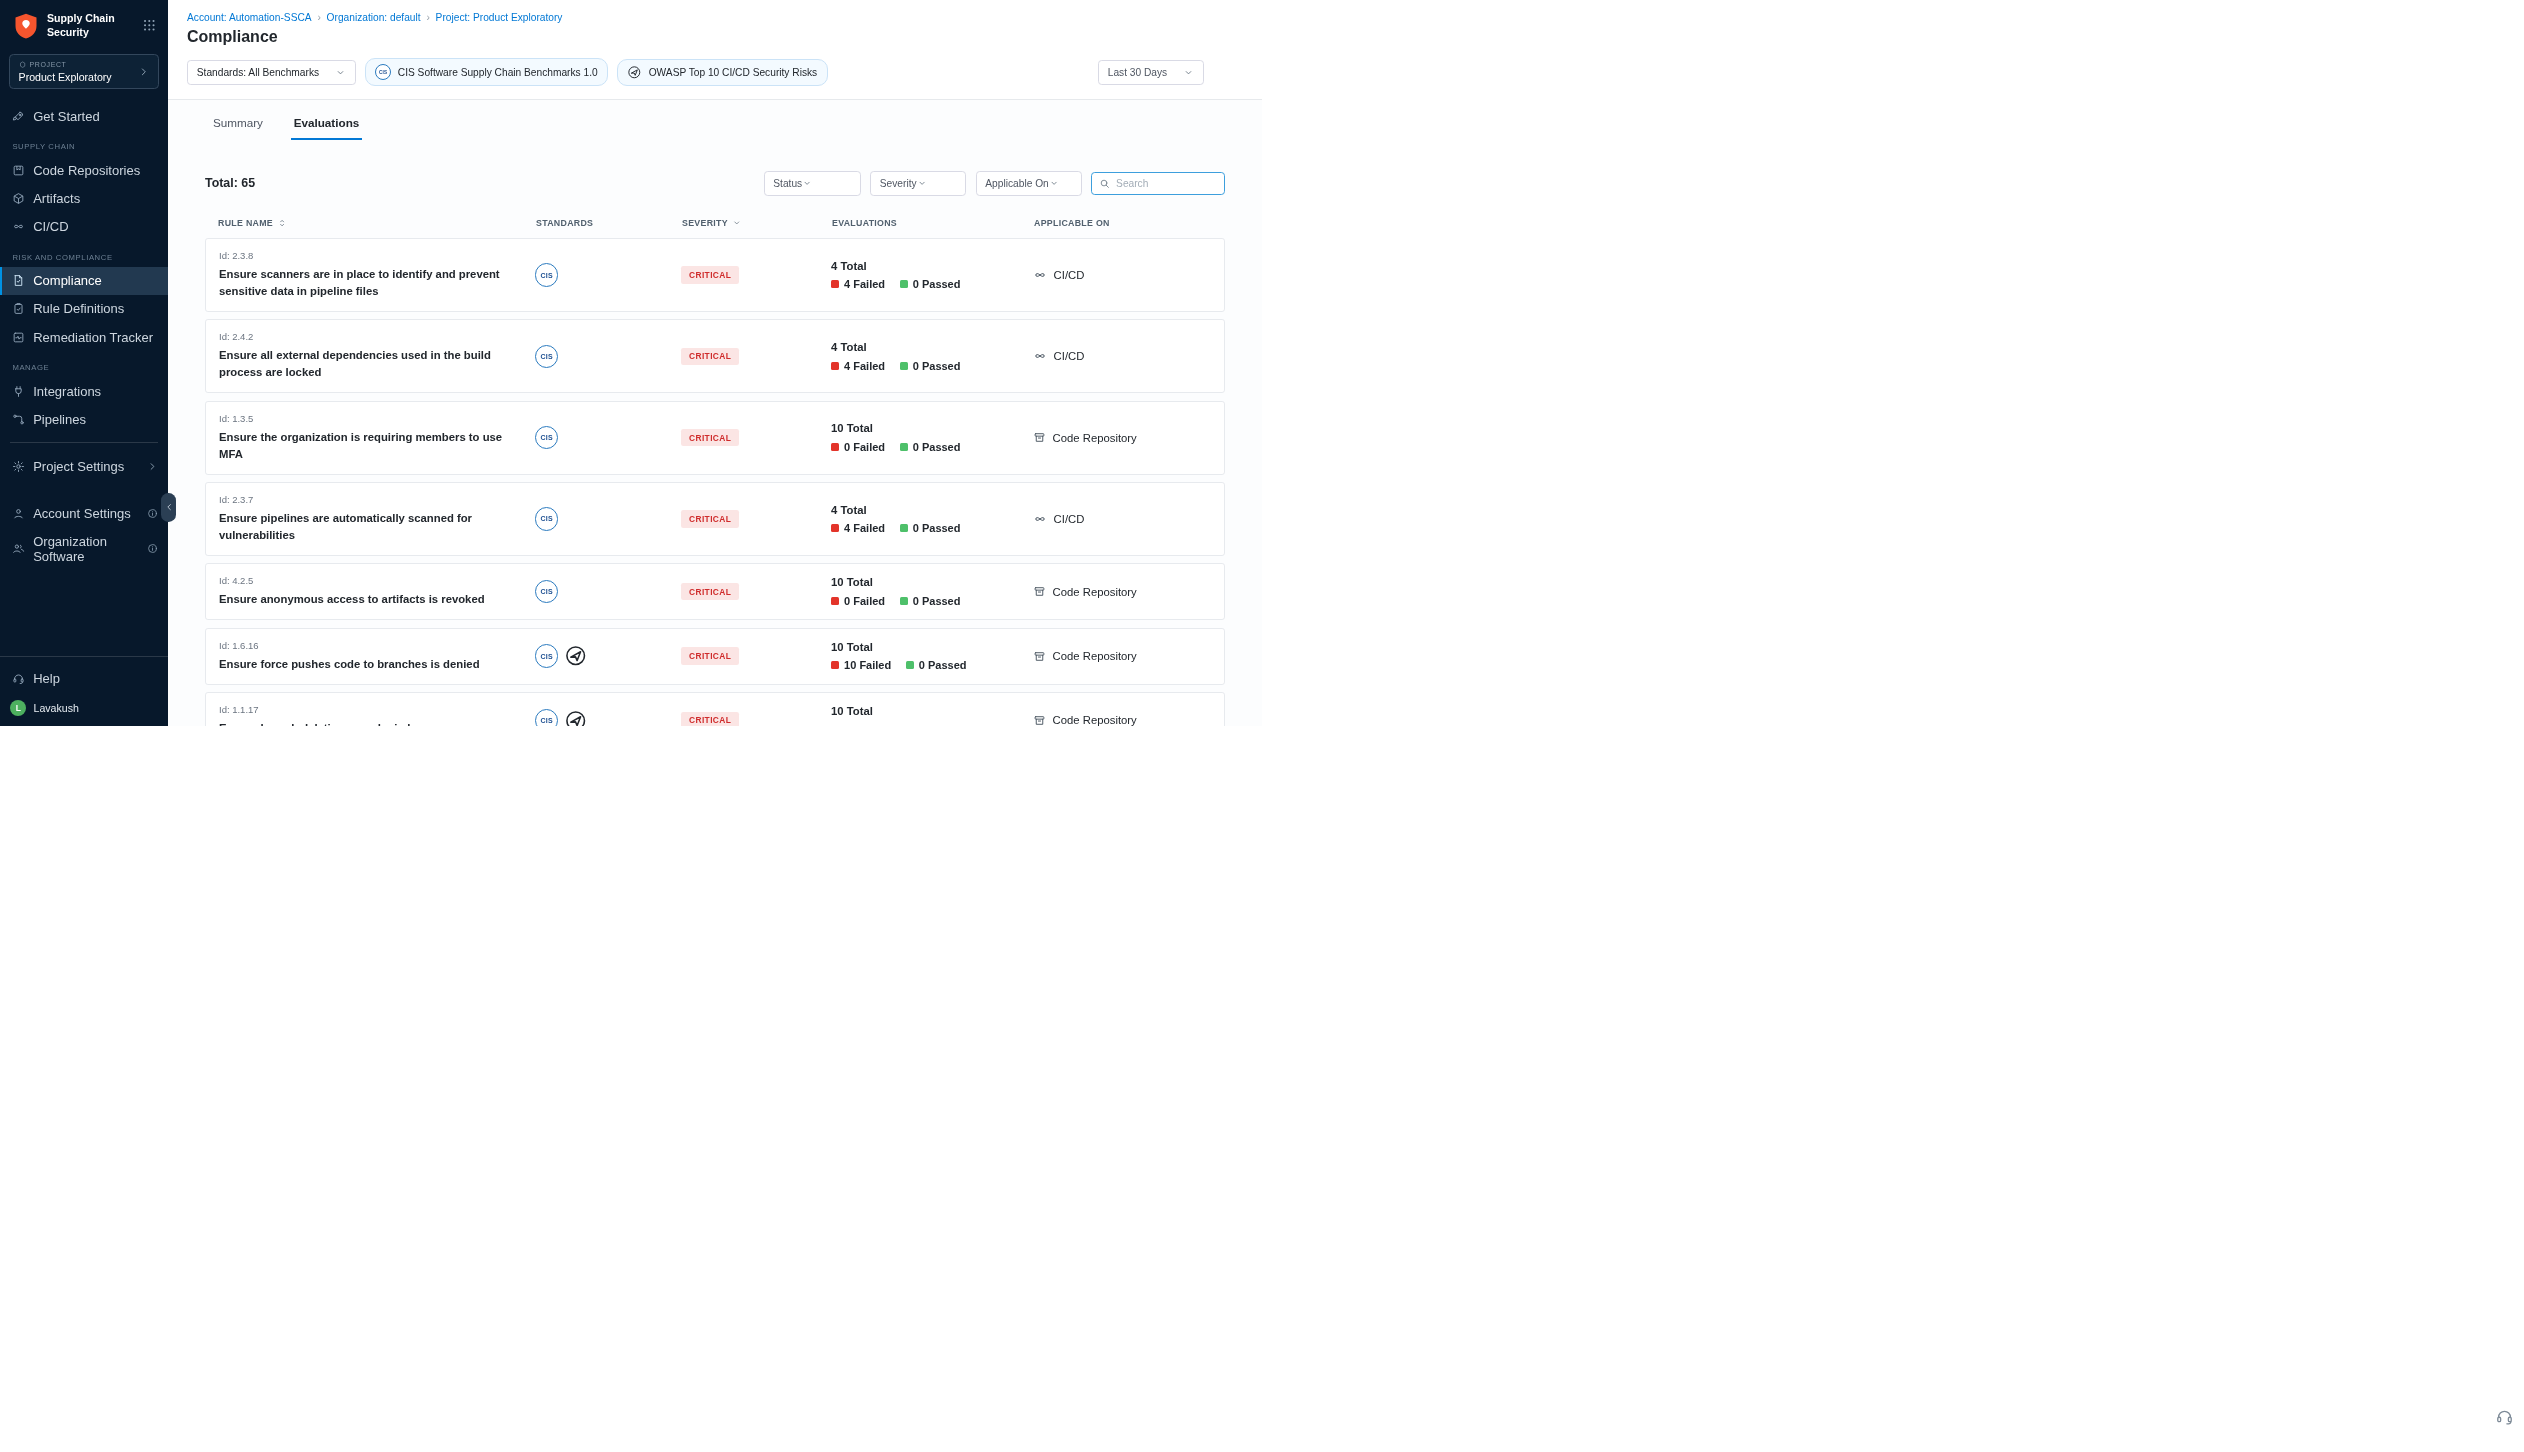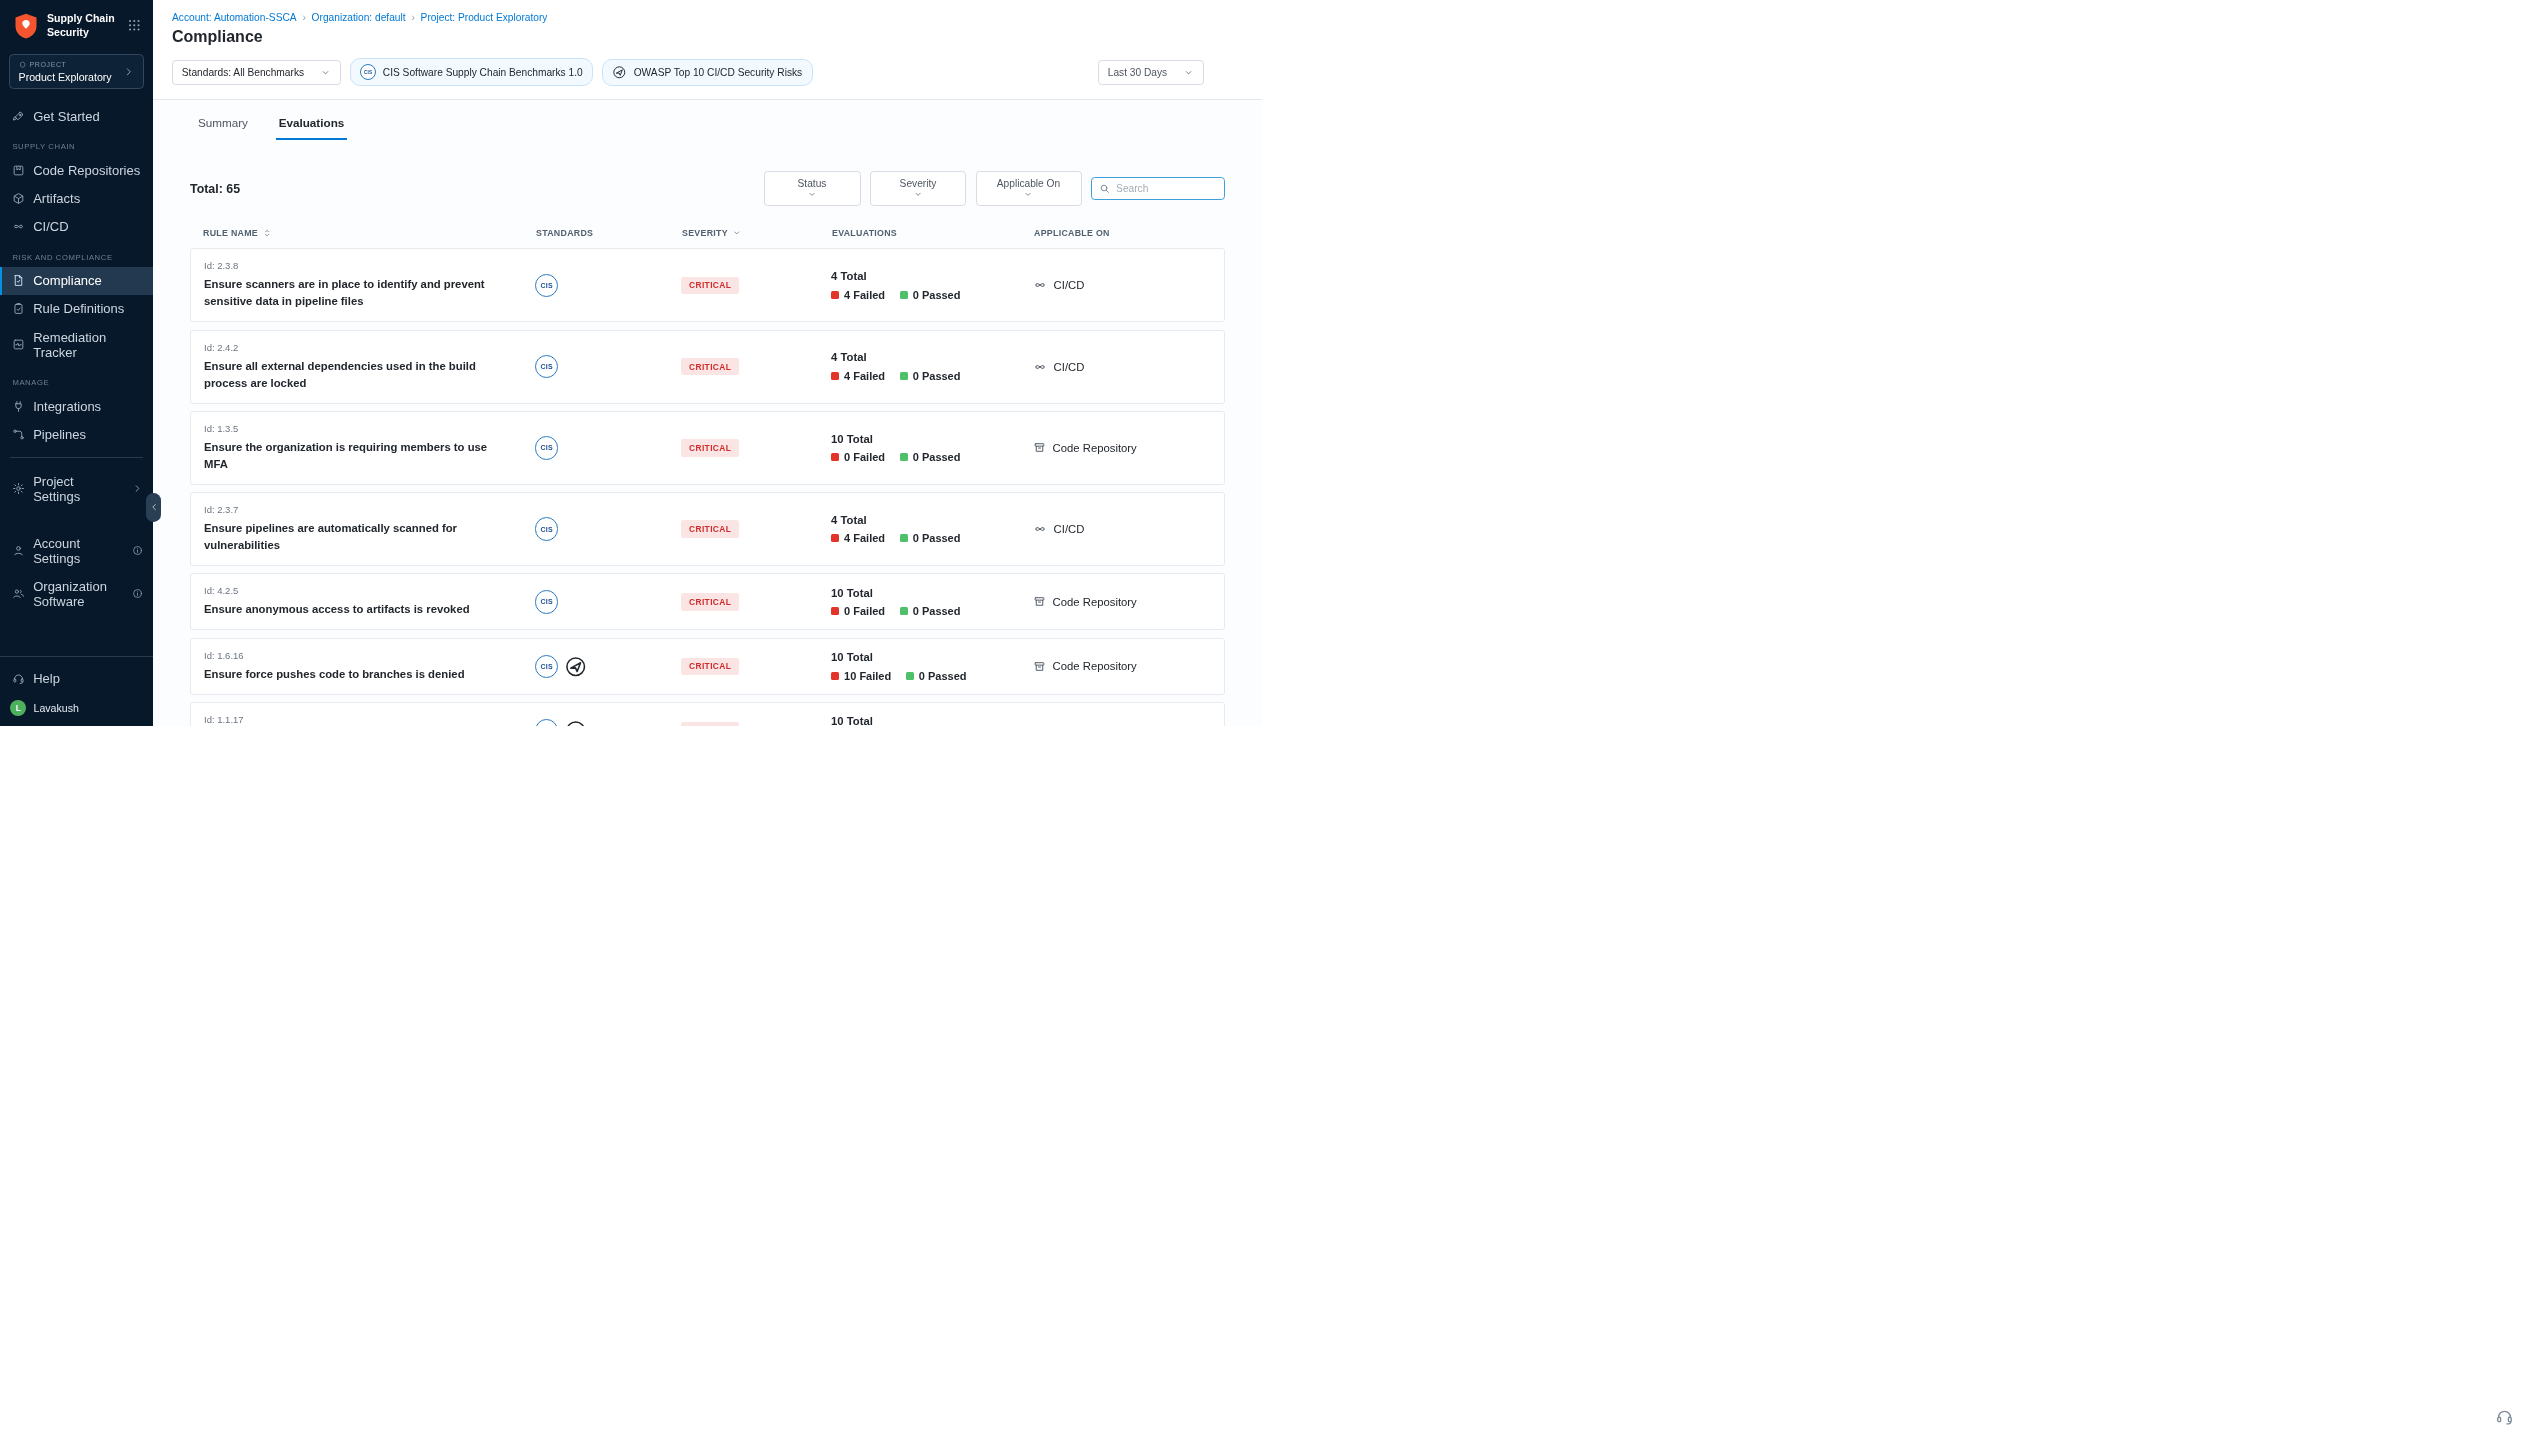--- a/index.html
+++ b/index.html
@@ -1,21 +1,21 @@
 <!DOCTYPE html>
 <html style="font-size:11.7px"><head>
 <meta charset="utf-8">
 <style>
   * { margin:0; padding:0; box-sizing:border-box; }
   html,body { width:1262px; height:726px; overflow:hidden; }
   body { font-family:"Liberation Sans", sans-serif; display:flex; background:#fff; color:#22272d; }
   svg.ic { display:block; flex:none; }
 
   
-  .sidebar { width:153px; background:#07182b; color:#cdd6df; display:flex; flex-direction:column; position:relative; flex:none; }
+  .sidebar { width:168px; background:#07182b; color:#cdd6df; display:flex; flex-direction:column; position:relative; flex:none; }
   .brand { display:flex; align-items:center; gap:7.3px; padding:11.7px 11.7px 8.8px; }
   .brand-logo { width:28px; height:28px; flex:none; }
   .brand-name { color:#fff; font-weight:bold; font-size:10.6px; line-height:1.25; flex:1; }
   .module-switcher { color:#8fa3b5; cursor:pointer; }
   .project-card { margin:5.8px 8.8px 13px; border:0.7px solid #33475c; background:#0d2236; border-radius:4.4px; padding:5.8px 8.8px; display:flex; align-items:center; cursor:pointer; }
   .pc-text { flex:1; min-width:0; }
   .pc-label { display:flex; align-items:center; gap:3.7px; font-size:7px; letter-spacing:0.6px; color:#8698a9; margin-bottom:2.2px; }
   .pc-name { color:#fff; font-size:10.6px; white-space:nowrap; overflow:hidden; text-overflow:ellipsis; }
   .nav-item { display:flex; align-items:center; gap:8px; padding:6.6px 10.2px; font-size:13px; color:#cdd6df; cursor:pointer; border-left:2.2px solid transparent; }
   .nav-item .ic { color:#93a7ba; }
@@ -44,21 +44,21 @@
   .spacer { flex:1; }
   .header-divider { border-bottom:0.7px solid #e6e9ec; }
 
   .tabs { display:flex; gap:25px; padding:10.2px 0 0 42px; background:#fcfdfe; }
   .tab { font-size:11.7px; color:#4f5662; padding:5.8px 2.9px 8.8px; cursor:pointer; border-bottom:2.2px solid transparent; }
   .tab.active { color:#22272d; font-weight:bold; border-bottom-color:#0278d5; }
 
   .panel { flex:1; background:#fcfdfe; padding:0 37px; overflow:hidden; }
   .filters-row { display:flex; align-items:center; gap:9.5px; margin:31px 0 22px; }
   .total-label { font-size:12.4px; font-weight:bold; color:#22272d; }
-  .filter-dd { display:flex; align-items:center; justify-content:flex-start; border:0.7px solid #d9dae5; border-radius:3.7px; background:#fff; padding:5.8px 8.8px; font-size:10.2px; color:#4f5662; cursor:pointer;flex-direction:column; }
+  .filter-dd { display:flex; align-items:center; justify-content:flex-start; border:0.7px solid #d9dae5; border-radius:3.7px; background:#fff; padding:5.8px 8.8px; font-size:10.2px; color:#4f5662; cursor:pointer; }
   .filter-dd .ic { color:#6b7884; }
   .w-status { width:97px; } .w-severity { width:96px; } .w-applicable { width:106px; }
   .search-box { width:134px; display:flex; align-items:center; gap:5.8px; border:1.1px solid #3d9fdd; border-radius:3.7px; background:#fff; padding:5.1px 7.3px; }
   .search-box .ic { color:#6b7884; }
   .search-box input { border:none; outline:none; width:100%; font-size:10.2px; font-family:"Liberation Sans", sans-serif; color:#22272d; background:transparent; }
   .search-box input::placeholder { color:#a3adb7; }
 
   .thead, .row-card { display:grid; grid-template-columns:minmax(0,1fr) 146px 150px 202px 178px; align-items:center; padding:0 13px; }
   .thead { margin-bottom:10.2px; }
   .th { font-size:8.8px; font-weight:bold; letter-spacing:0.3px; color:#51606e; display:flex; align-items:center; gap:4.4px; cursor:pointer; }

